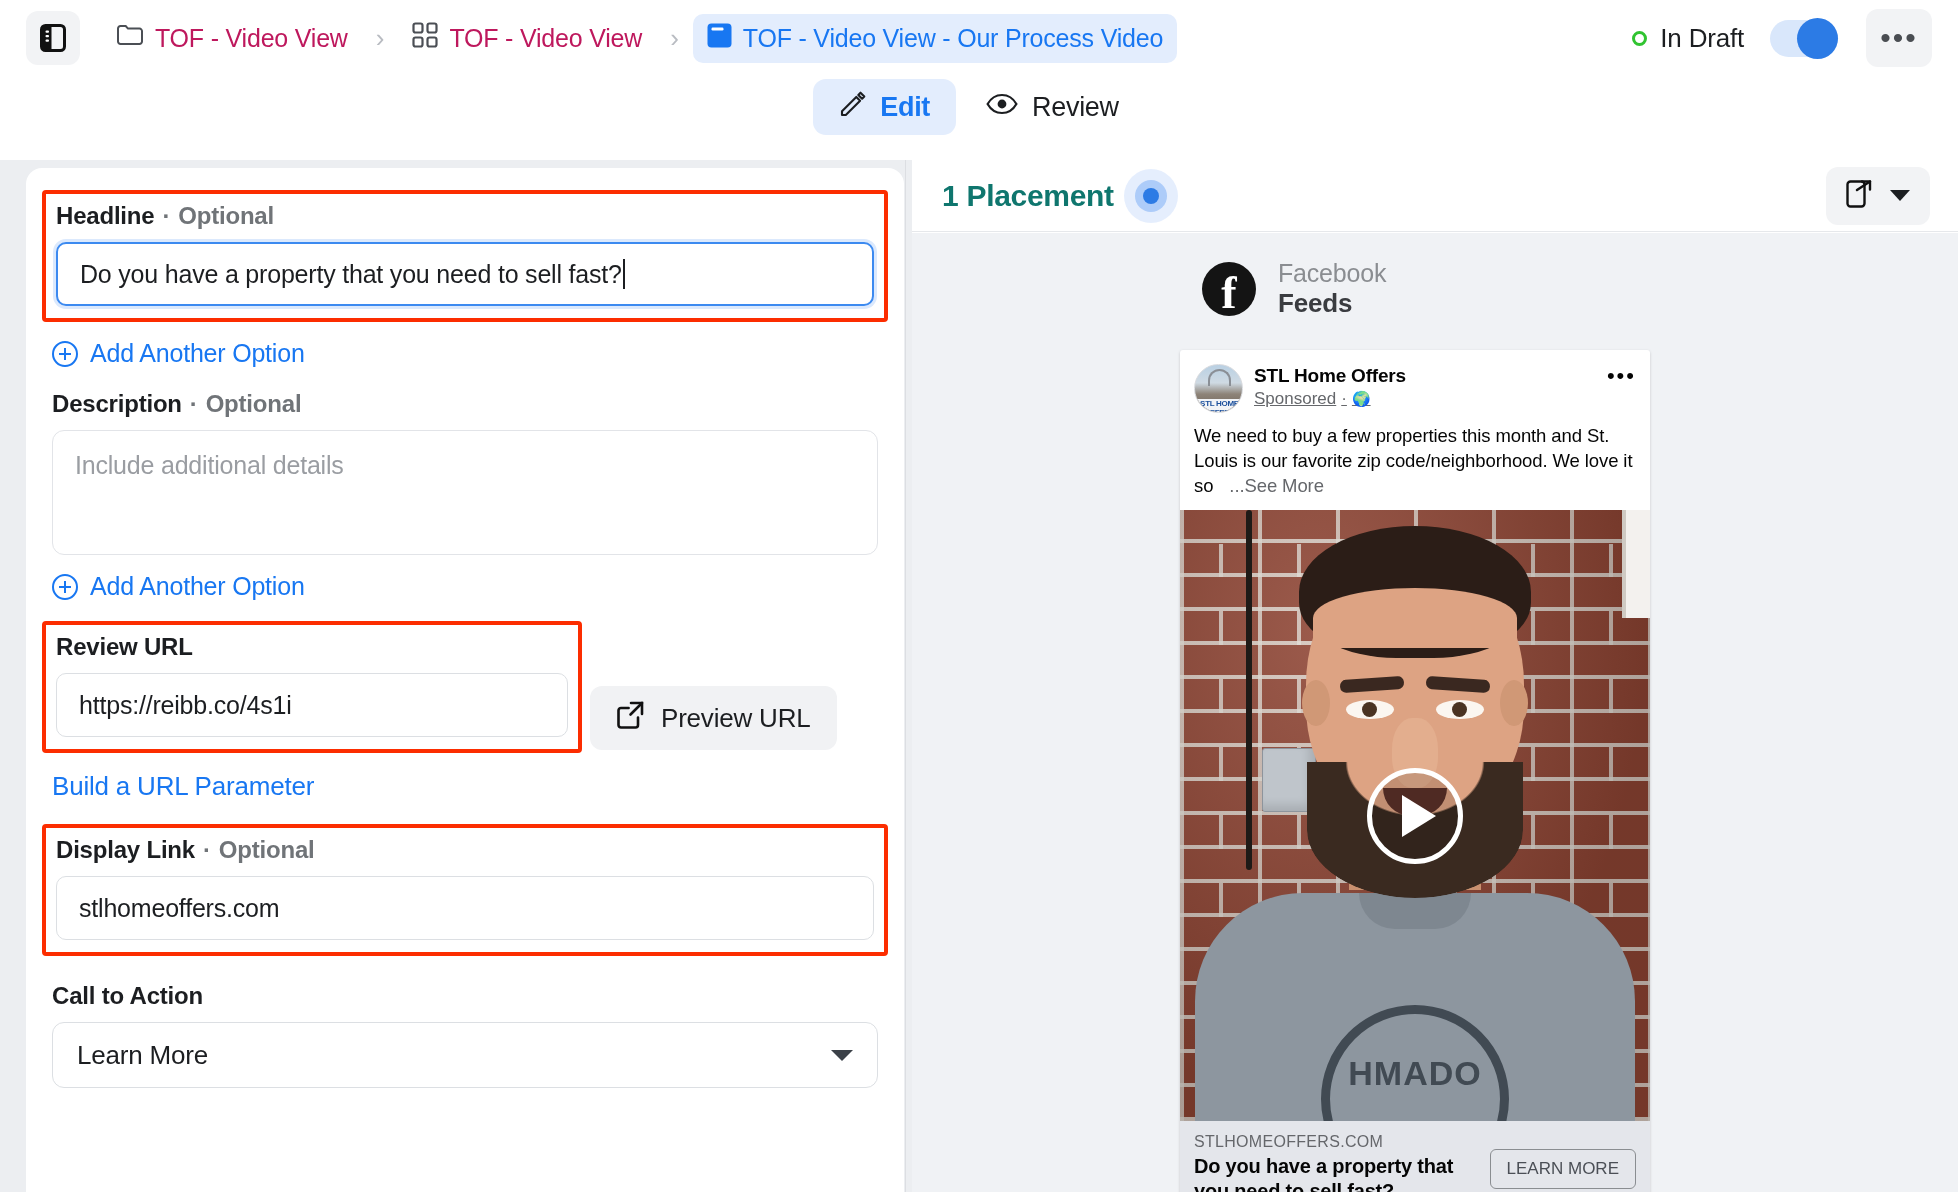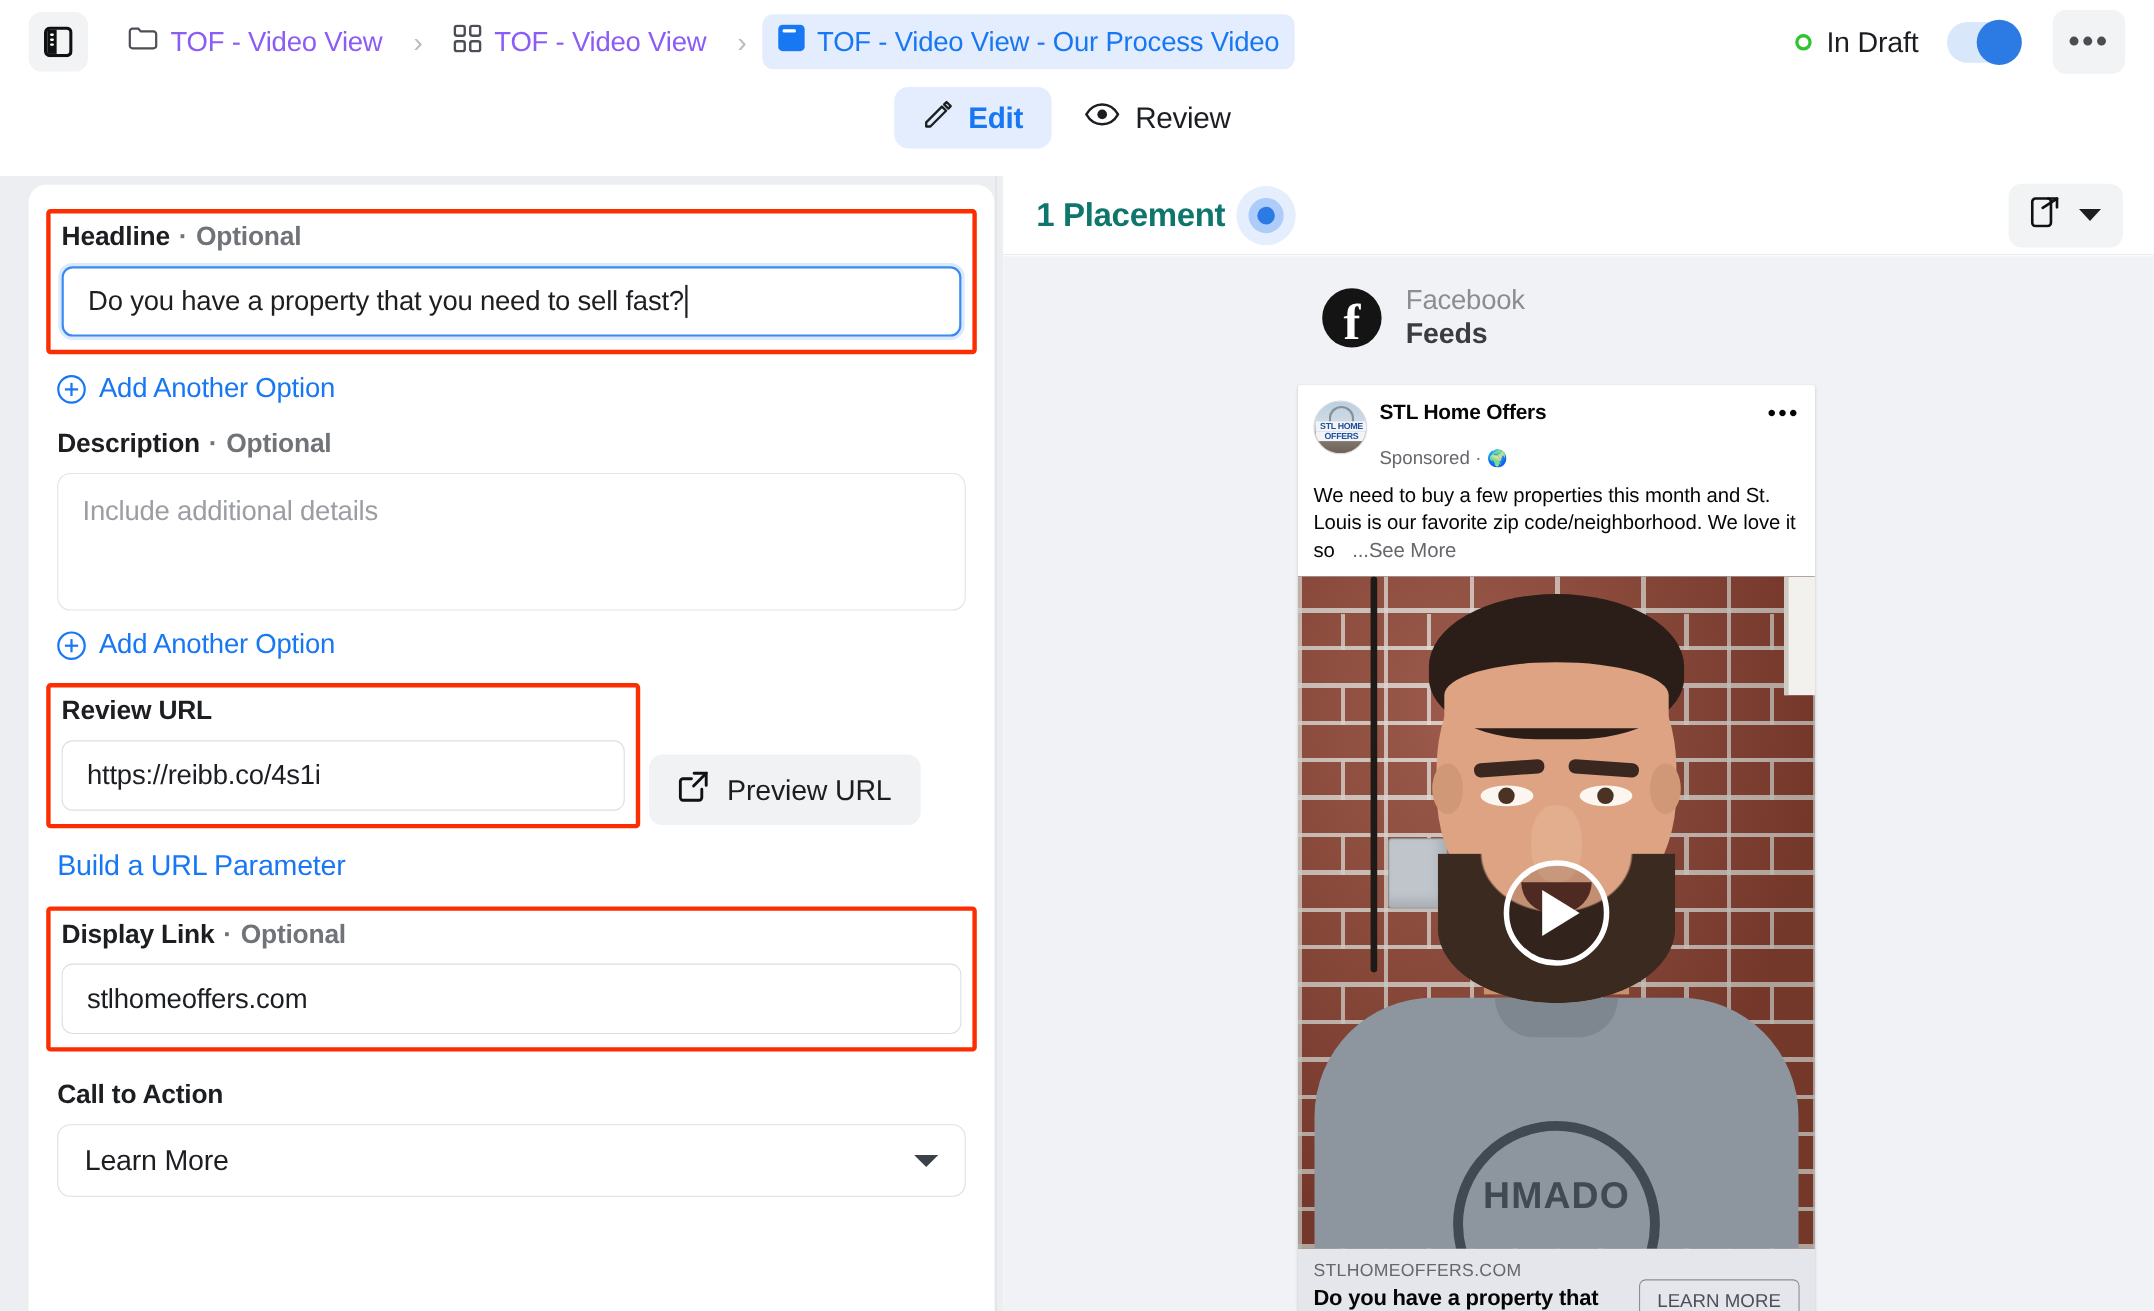--- a/index.html
+++ b/index.html
@@ -19,21 +19,21 @@
   }
   .panel-toggle-btn {
     width: 54px; height: 54px; border-radius: 12px; background: #f2f3f5;
     display: flex; align-items: center; justify-content: center;
     flex: 0 0 auto; cursor: pointer;
   }
   .crumbs { display: flex; align-items: center; margin-left: 22px; gap: 4px; }
   .crumb {
     display: flex; align-items: center; gap: 11px;
     padding: 9px 14px; border-radius: 10px; cursor: pointer;
-    font-size: 25px; color: #8b5cf6; white-space: nowrap; letter-spacing: -0.2px;
+    font-size: 25px; color: #be185d; white-space: nowrap; letter-spacing: -0.2px;
   }
   .crumb.active { background: #e3edfd; color: #1877f2; }
   .crumb-sep { color: #b9bcc2; font-size: 26px; padding: 0 10px; user-select: none; }
 
   .topbar-right {
     margin-left: auto; display: flex; align-items: center; gap: 4px;
   }
   .status-wrap { display: flex; align-items: center; gap: 13px; }
   .status-dot {
     width: 15px; height: 15px; border-radius: 50%;
@@ -220,29 +220,29 @@
     background: linear-gradient(#b9d0e3 0%, #cfdae3 38%, #8d8378 62%, #6e6258 100%);
     overflow: hidden; position: relative; border: 1px solid #d8dade;
   }
   .avatar .arch {
     position: absolute; left: 13px; top: 4px; width: 23px; height: 17px;
     border: 2.5px solid #8a8f96; border-bottom: none; border-radius: 12px 12px 0 0;
   }
   .avatar .lbl1, .avatar .lbl2 {
     position: absolute; left: 1px; width: 47px; text-align: center;
     font-size: 8px; font-weight: bold; color: #1b4f9c;
-    background: #f2f4f7; letter-spacing: -0.3px;
+    background: #f2f4f7; letter-spacing: -0.3px; margin-top: 16px;
   }
   .avatar .lbl1 { top: 18px; }
   .avatar .lbl2 { top: 27px; }
   .ad-meta { margin-left: 11px; padding-top: 1px; }
   .ad-page { font-size: 19px; font-weight: bold; color: #050505; letter-spacing: -0.2px; }
   .ad-sponsored {
-    font-size: 17px; color: #65676b; margin-top: 20px;
-    display: flex; align-items: center; gap: 5px;
+    font-size: 17px; color: #65676b; margin-top: 2px;
+    display: flex; align-items: center; gap: 5px; text-decoration: underline;
   }
   .globe-ico { font-size: 15px; }
   .ad-dots {
     margin-left: auto; color: #050505; font-size: 22px; letter-spacing: 2px;
     line-height: 12px; cursor: pointer; padding-top: 6px;
   }
   .ad-body {
     padding: 2px 14px 12px 14px; font-size: 18.5px; color: #050505;
     line-height: 25px; letter-spacing: -0.1px;
   }

